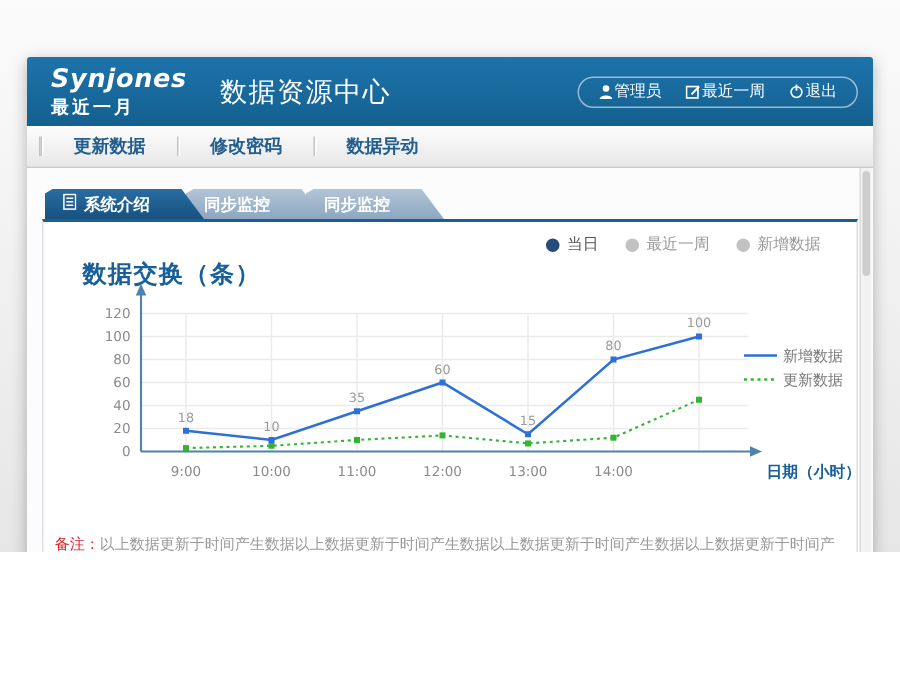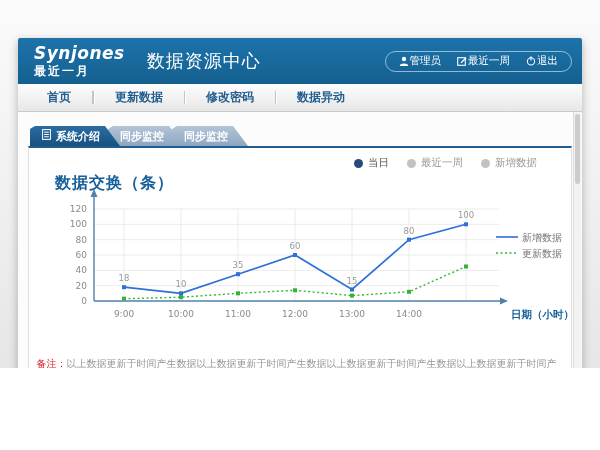--- a/index.html
+++ b/index.html
@@ -15,28 +15,28 @@
   .user-pill { margin-left:auto; border:1px solid rgba(255,255,255,.55); border-radius:11px; height:21px; display:flex; align-items:center; padding:0 13px; gap:16px; }
   .user-item { color:#fff; font-size:10.5px; display:flex; align-items:center; gap:1px; cursor:pointer; white-space:nowrap; }
   .user-item svg { display:block; }
 
   .nav { height:28px; background:linear-gradient(180deg,#fdfdfd,#e7e7e7); border-bottom:1px solid #c9c9c9; display:flex; align-items:center; padding-left:8px; }
   .nav-item { font-size:12px; font-weight:bold; color:#235e8f; padding:0 21px; cursor:pointer; white-space:nowrap; }
   .nav-sep { width:1px; height:13px; background:#c3c3c3; box-shadow:1px 0 0 #fff; }
 
   .content { position:absolute; top:74px; left:0; right:0; bottom:0; background:#fcfcfc; border-radius:0 0 2px 2px; }
   .tabs { position:absolute; left:12px; top:14px; display:flex; height:20px; }
-  .tab { position:relative; color:#fff; font-size:11px; font-weight:bold; padding:0 20px 0 12px; display:flex; align-items:center; gap:5px;
+  .tab { position:relative; color:#fff; font-size:11px; font-weight:bold; padding:0 36px 0 12px; display:flex; align-items:center; gap:5px;
          background:linear-gradient(180deg,#b3c4d6,#8ca7c1); clip-path:polygon(0 100%, 0 3px, 5px 0, calc(100% - 15px) 0, 100% 100%);
          margin-right:-12px; cursor:pointer; z-index:1; white-space:nowrap; }
   .tab:nth-child(2) { z-index:2; }
   .tab.active { background:linear-gradient(180deg,#2a6da3,#17517f); z-index:3; }
 
   .panel { position:absolute; left:10px; top:34px; width:544px; height:252px; background:#fff; border:1px solid #d9dfe5; border-top:2px solid #1f5c8f; }
-  .legend-filters { position:absolute; top:8px; right:34px; display:flex; gap:18px; }
+  .legend-filters { position:absolute; top:8px; right:24px; display:flex; gap:18px; }
   .filter { display:flex; align-items:center; gap:5px; font-size:10.5px; color:#999; cursor:pointer; }
   .filter .dot { width:9px; height:9px; border-radius:50%; background:#c2c2c2; }
   .filter.sel { color:#555; }
   .filter.sel .dot { background:#274a7c; }
 
   .ylabel { position:absolute; left:26px; top:25px; color:#19609a; font-size:16px; font-weight:bold; letter-spacing:1px; }
   svg.chart { position:absolute; left:0; top:32px; display:block; }
   svg.chart text { font-family:"DejaVu Sans", sans-serif; }
 
   .note { position:absolute; left:3px; right:10px; top:208px; text-align:center; font-size:10px; color:#999; line-height:1.5; }
@@ -82,21 +82,20 @@
                 <circle cx="5" cy="5.4" r="3.6" fill="none" stroke="#fff" stroke-width="1.1"></circle>
                 <rect x="4.4" y="0.4" width="1.2" height="4" fill="#fff"></rect>
               </svg>
             </span>
           <span>退出</span>
         </span>
       </div>
     </div>
 
     <div class="nav">
-      <span class="nav-item">首页</span>
       <span class="nav-sep"></span>
       <span class="nav-sep"></span>
       <span class="nav-item">更新数据</span>
       <span class="nav-sep"></span>
       <span class="nav-item">修改密码</span>
       <span class="nav-sep"></span>
       <span class="nav-item">数据异动</span>
     </div>
 
     <div class="content">

